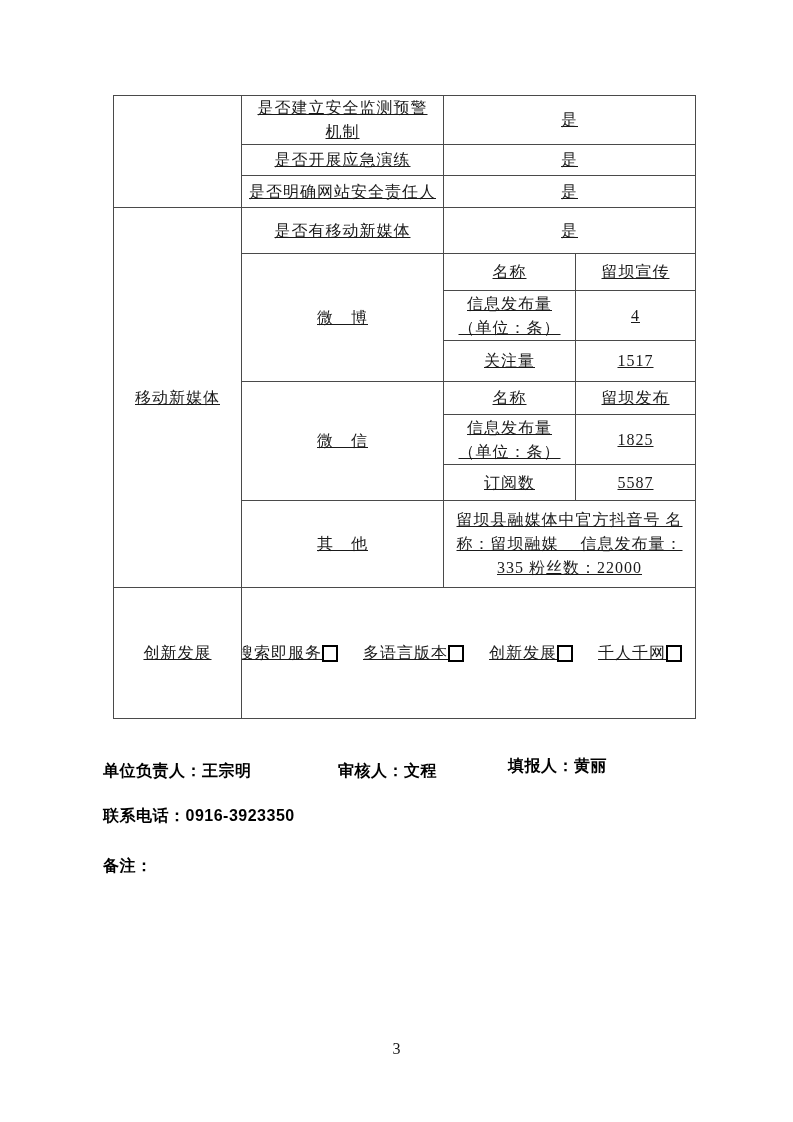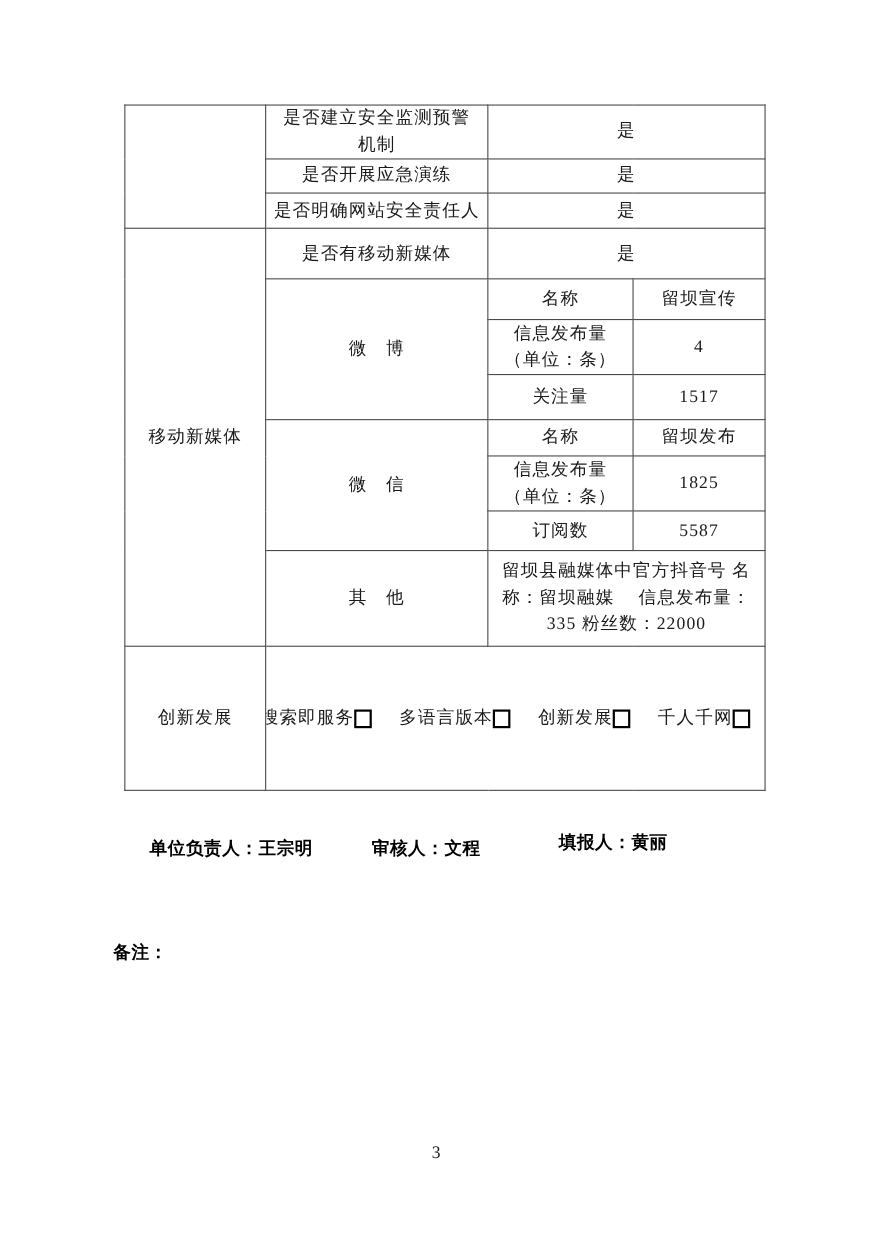--- a/index.html
+++ b/index.html
@@ -3,21 +3,21 @@
 <meta charset="utf-8">
 <style>
   html,body { margin:0; padding:0; background:#e8e8e8; }
   .page {
     position:relative; width:793px; height:1122px; margin:0 auto;
     background:#ffffff; overflow:hidden;
     font-family:"Liberation Serif","DejaVu Serif",serif; color:#1a1a1a;
   }
   table.report {
     position:absolute; left:113px; top:95px; width:582px;
-    border-collapse:collapse; table-layout:fixed;
+    border-collapse:collapse; table-layout:fixed;text-decoration:underline;
   }
   table.report td {
     border:1px solid #4a4a4a; padding:0 4px;
     text-align:center; vertical-align:middle;
     font-size:16px; letter-spacing:1px; line-height:24px;
     white-space:pre-line; overflow:hidden;
   }
   
   .r1{height:48px}.r2{height:31px}.r3{height:32px}.r4{height:46px}
   .r5{height:37px}.r6{height:50px}.r7{height:41px}.r8{height:33px}
@@ -125,21 +125,22 @@
               <span class="cb"></span>
               <span class="cb-label">千人千网</span>
               <span class="cb"></span>
               <span class="cb-label">其他</span>
           </div>
         </td>
       </tr>
     </tbody>
   </table>
 
-  <div class="f" style="left:103px; top:761px;margin-left:33px;"><span>单位负责人：</span><span>王宗明</span></div>
+  <div class="f" style="left:103px; top:761px;"><span>单位负责人：</span><span>王宗明</span></div>
   <div class="f" style="left:338px; top:761px;"><span>审核人：</span><span>文程</span></div>
   <div class="f" style="left:508px; top:756px;"><span>填报人：</span><span>黄丽</span></div>
 
+  <div class="f" style="left:103px; top:806px;"><span>联系电话：</span><span>0916-3923350</span></div>
 
   <div class="f" style="left:103px; top:856px;"><span>备注：</span></div>
 
   <div class="pagenum">3</div>
 </div>
 
 </body></html>

